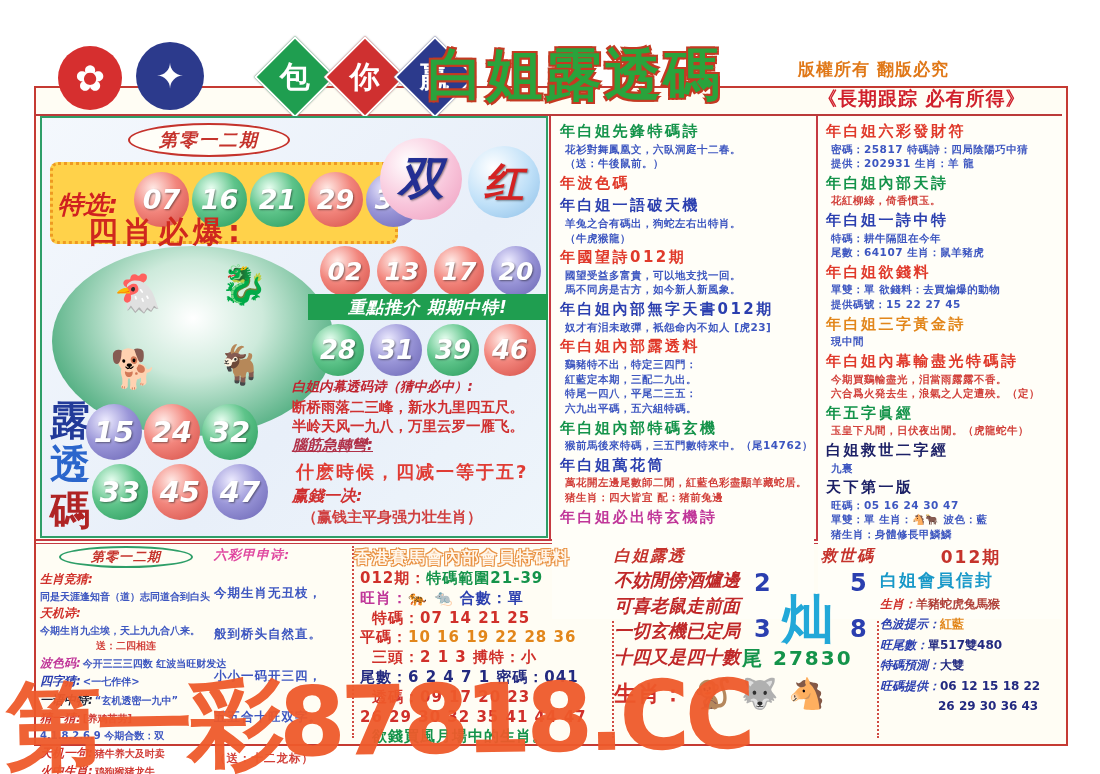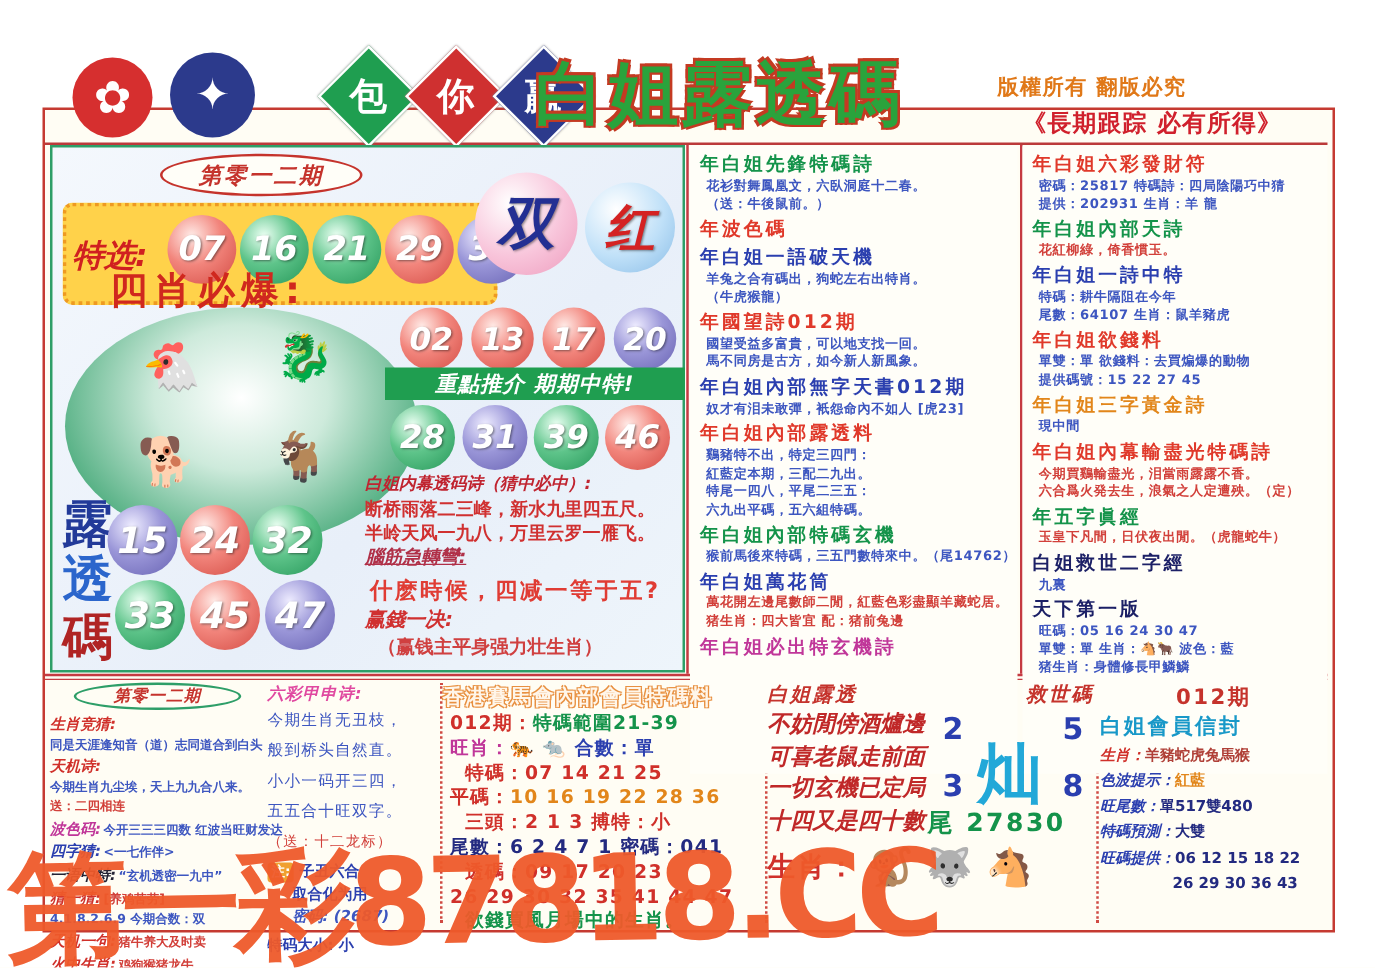--- a/index.html
+++ b/index.html
@@ -75,25 +75,25 @@
   .t-purple .t{color:#c03699;} .t-orange .t{color:#e2861a;} .t-navy .t{color:#1c2066;}
   .lb .l{color:#3d56c0;} .lr .l{color:#d2403a;}
   
   .bp{position:absolute;top:546px;box-sizing:border-box;}
   .b1{left:40px;width:172px;height:194px;}
   .b1-issue{width:130px;margin:0 auto 2px auto;border:2px solid #2e9e68;border-radius:50%;
       color:#c5332c;font-size:13px;font-weight:bold;font-style:italic;text-align:center;letter-spacing:1px;}
   .b1row{font-size:10px;line-height:1.55;white-space:nowrap;}
   .b1row .lab{font-weight:bold;font-style:italic;font-size:12px;color:#d0302a;margin-right:2px;}
   .b1row .val{font-weight:bold;color:#3d56c0;}
-  .b1row.vr .val{color:#d2403a;} .b1row.center{text-align:left;}
+  .b1row.vr .val{color:#d2403a;} .b1row.center{text-align:center;}
   .b1row.labblue .lab{color:#2b3faf;} .b1row.labnavy .lab{color:#223;} .b1row.labmag .lab{color:#c03699;}
   .b2{left:214px;width:136px;height:194px;}
   .b2-title{font-size:13px;font-weight:bold;font-style:italic;color:#e048a0;letter-spacing:1px;}
-  .b2 .line{font-size:12.5px;font-weight:normal;color:#3d56c0;line-height:1.95;letter-spacing:1px;white-space:nowrap;}
+  .b2 .line{font-size:12.5px;font-weight:bold;color:#3d56c0;line-height:1.95;letter-spacing:1px;white-space:nowrap;margin-top:17px;}
   .b2 .line.red{color:#d2403a;font-size:11.5px;}
   .b2-note{margin-top:4px;font-size:12px;font-weight:bold;color:#2b3faf;line-height:1.5;}
   .note-icon{display:inline-block;background:#f0a030;color:#fff;border-radius:3px;padding:0 3px;font-size:11px;}
   .b2-note .pw{font-style:italic;color:#3d56c0;}
   .b2-bottom{margin-top:6px;font-size:12px;font-weight:bold;color:#2b3faf;white-space:nowrap;}
   .b3{left:354px;width:256px;height:194px;}
   .b3-title{font-size:17px;font-weight:bold;color:#fff6ea;letter-spacing:1px;white-space:nowrap;
       text-shadow:-1px -1px 0 #e89040,1px -1px 0 #e89040,-1px 1px 0 #e89040,1px 1px 0 #e89040;}
   .b3row{font-size:15px;font-weight:bold;line-height:1.32;letter-spacing:1px;white-space:nowrap;}
   .c-red{color:#d0302a;} .c-green{color:#14934a;} .c-blue{color:#2b3faf;} .c-mag{color:#c03699;}

